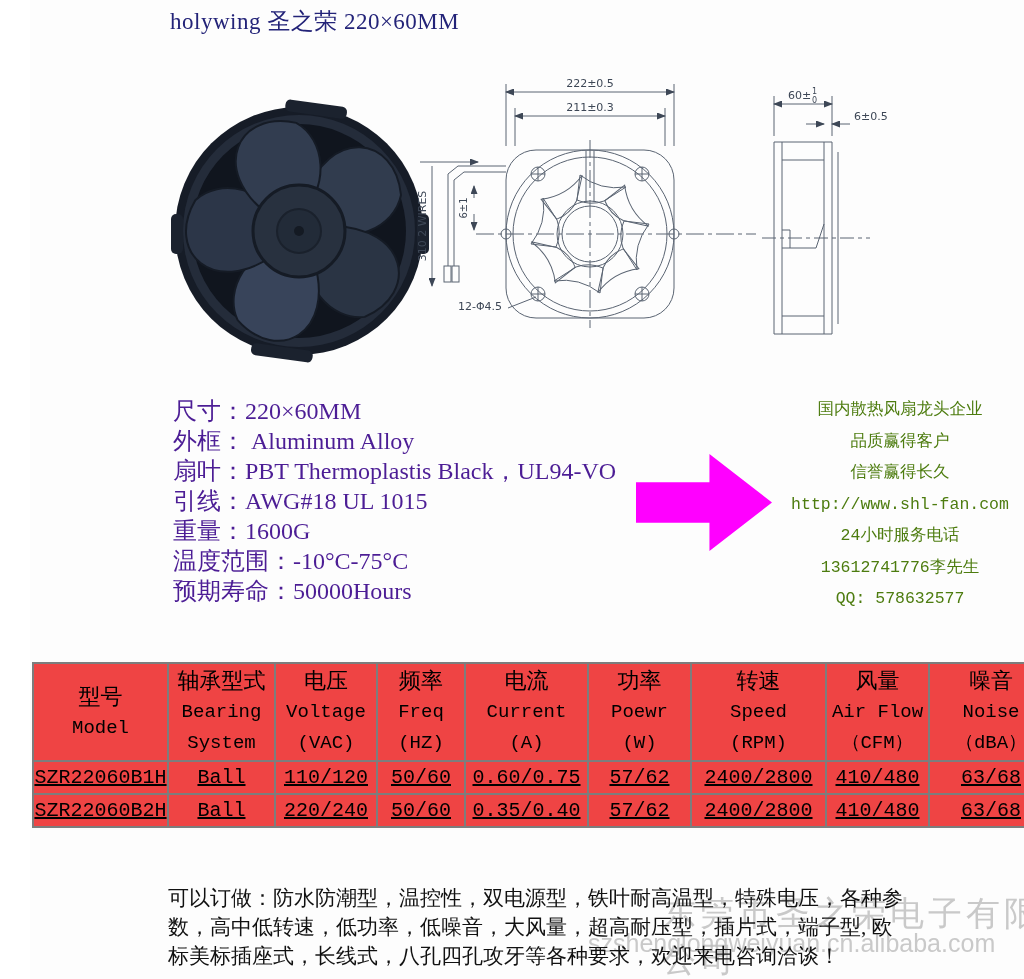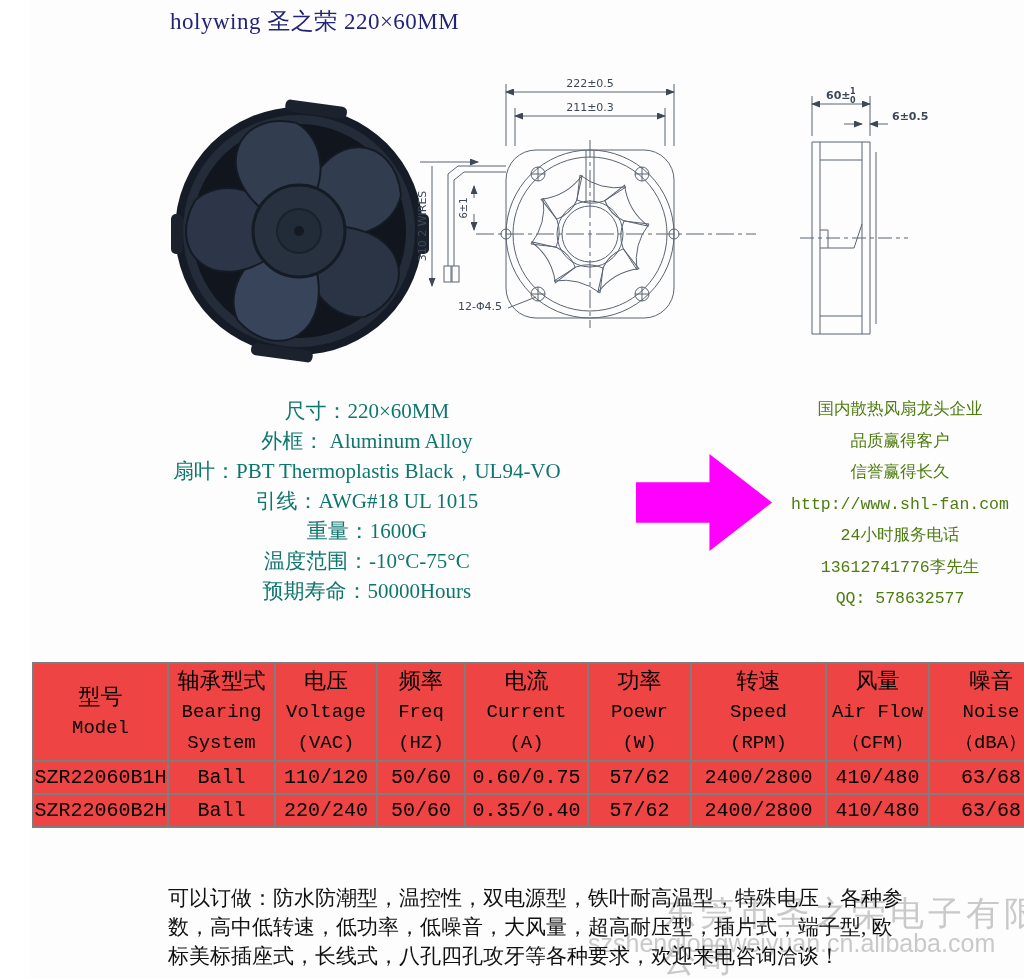--- a/index.html
+++ b/index.html
@@ -5,43 +5,43 @@
   html,body{margin:0;padding:0;background:#ffffff;}
   #page{position:relative;width:1024px;height:979px;background:#fdfdfd;overflow:hidden;
         font-family:"Liberation Serif","DejaVu Serif",serif;color:#000;margin-left:30px;}
 
   
   .title{position:absolute;left:140px;top:6px;font-size:23px;color:#232378;letter-spacing:.5px;}
 
   
   .fan-photo{position:absolute;left:138px;top:96px;width:264px;height:270px;}
   .drw-front{position:absolute;left:388px;top:74px;width:344px;height:272px;}
-  .drw-side{position:absolute;left:768px;top:82px;width:152px;height:270px;font-weight:bold;}
+  .drw-side{position:absolute;left:730px;top:82px;width:152px;height:270px;}
   svg text{font-family:"DejaVu Sans","Liberation Sans",sans-serif;fill:#3d4756;}
 
   
-  .specs{position:absolute;left:143px;top:396px;font-size:21px;line-height:30px;color:#0f766e;text-align:center;}
+  .specs{position:absolute;left:143px;top:396px;font-size:24px;line-height:30px;color:#4c1d95;}
 
   
   .arrow{position:absolute;left:606px;top:454px;width:136px;height:97px;background:#ff00ff;
          clip-path:polygon(0 29%,54% 29%,54% 0,100% 50%,54% 100%,54% 71%,0 71%);}
 
   
   .promo{position:absolute;left:742px;top:394px;width:256px;text-align:center;
          font-family:"Liberation Mono","DejaVu Sans Mono",monospace;
          font-size:16.5px;line-height:31.5px;color:#4d7c0f;}
 
   
   table.spec{position:absolute;left:2px;top:662px;width:1020px;border-collapse:collapse;
              table-layout:fixed;background:#ef4444;}
   table.spec th,table.spec td{border:2px solid #7d7d7d;padding:0;text-align:center;vertical-align:middle;}
   table.spec th{font-weight:normal;height:96px;}
   .th-zh{font-size:22px;line-height:32px;font-family:"Liberation Serif",serif;}
   .th-en,.th-unit{font-size:19px;line-height:31px;font-family:"Liberation Mono","DejaVu Sans Mono",monospace;}
-  table.spec td{font-family:"Liberation Mono","DejaVu Sans Mono",monospace;font-size:20px;height:31px;}
+  table.spec td{font-family:"Liberation Mono","DejaVu Sans Mono",monospace;font-size:20px;height:31px;text-decoration:underline;}
 
   
   .footer{position:absolute;left:138px;top:884px;font-size:21px;line-height:29px;color:#111;z-index:2;font-family:Liberation Serif, serif;}
 
   
   .wm{position:absolute;color:rgba(186,186,186,.78);z-index:1;
       font-family:"Liberation Sans","DejaVu Sans",sans-serif;}
   .wm-co{left:632px;top:891px;font-size:34px;letter-spacing:4px;}
   .wm-url{left:558px;top:929px;font-size:25px;}
 </style>

